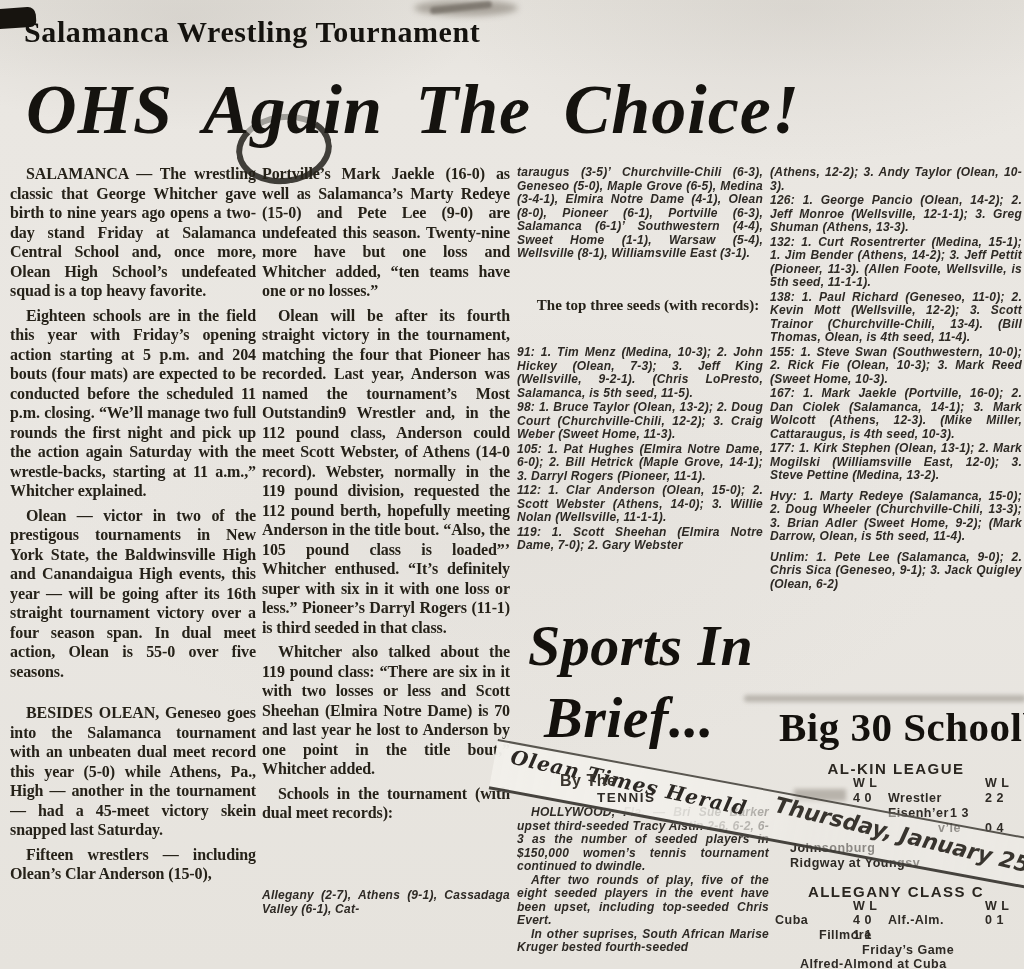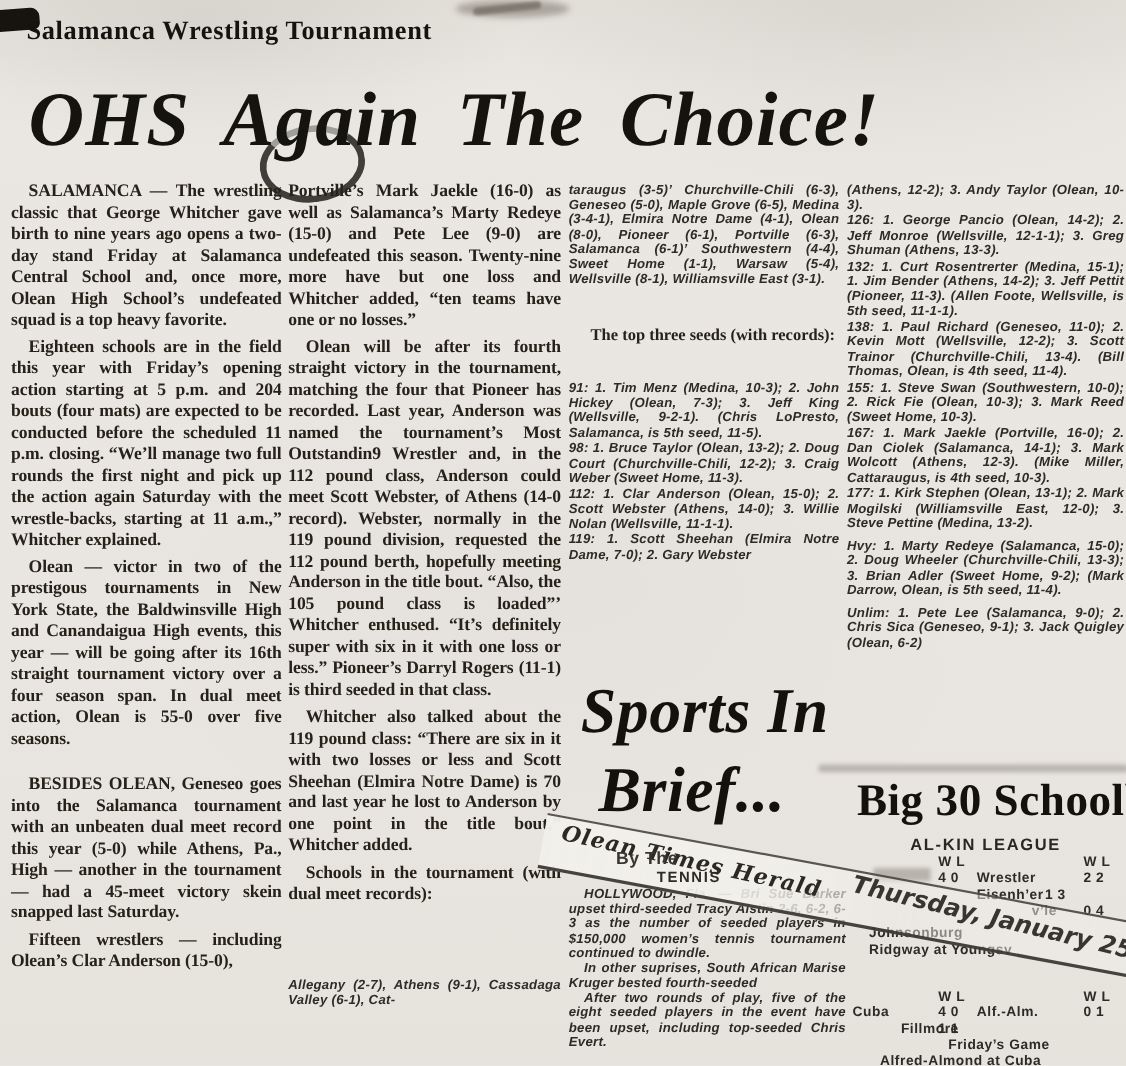--- a/index.html
+++ b/index.html
@@ -8,21 +8,21 @@
     background:
       radial-gradient(420px 160px at 18% 2%, rgba(160,154,146,0.20), rgba(160,154,146,0) 70%),
       radial-gradient(500px 220px at 78% 1%, rgba(170,164,156,0.18), rgba(170,164,156,0) 70%),
       radial-gradient(600px 300px at 50% 55%, rgba(190,185,177,0.10), rgba(190,185,177,0) 75%),
       linear-gradient(180deg, #e4e1db 0%, #eae7e2 8%, #e9e6e1 60%, #e6e3dd 100%);
     color:#221f1b;
     font-family:"Liberation Serif", serif;
   }
   .abs{position:absolute;}
   .kicker{
-    left:24px;top:15px;font-size:24px;font-weight:700;letter-spacing:0.6px;
+    left:24px;top:15px;font-size:30px;font-weight:700;letter-spacing:0.6px;
     color:#15130f; white-space:nowrap;text-align:center;
   }
   .headline{
     left:26px;top:70px;width:995px;font-size:70px;font-weight:700;font-style:italic;
     letter-spacing:1px;word-spacing:14px;color:#15130f;white-space:nowrap;
   }
   .bodycol{font-size:16px;line-height:19.5px;color:#262219;overflow:hidden;}
   .para{text-align:justify;text-indent:16px;margin:0 0 5px 0;font-weight:700;letter-spacing:-0.1px;}
   .col1{left:10px;top:164px;width:246px;height:802px;}
   .col2{left:262px;top:164px;width:248px;height:775px;}
@@ -126,20 +126,21 @@
       <div class="para">Whitcher also talked about the 119 pound class: “There are six in it with two losses or less and Scott Sheehan (Elmira Notre Dame) is 70 and last year he lost to Anderson by one point in the title bout,” Whitcher added.</div>
       <div class="para">Schools in the tournament (with dual meet records):</div>
     </div>
   <div class="abs agate col2-agate">Allegany (2-7), Athens (9-1), Cassadaga Valley (6-1), Cat-</div>
 
   <div class="abs agate col3-schools">taraugus (3-5)’ Churchville-Chili (6-3), Geneseo (5-0), Maple Grove (6-5), Medina (3-4-1), Elmira Notre Dame (4-1), Olean (8-0), Pioneer (6-1), Portville (6-3), Salamanca (6-1)’ Southwestern (4-4), Sweet Home (1-1), Warsaw (5-4), Wellsville (8-1), Williamsville East (3-1).</div>
   <div class="abs col3-intro">The top three seeds (with records):</div>
   <div class="abs agate col3-seeds">
       <div class="agate-block">91: 1. Tim Menz (Medina, 10-3); 2. John Hickey (Olean, 7-3); 3. Jeff King (Wellsville, 9-2-1). (Chris LoPresto, Salamanca, is 5th seed, 11-5).</div>
       <div class="agate-block">98: 1. Bruce Taylor (Olean, 13-2); 2. Doug Court (Churchville-Chili, 12-2); 3. Craig Weber (Sweet Home, 11-3).</div>
+      <div class="agate-block">105: 1. Pat Hughes (Elmira Notre Dame, 6-0); 2. Bill Hetrick (Maple Grove, 14-1); 3. Darryl Rogers (Pioneer, 11-1).</div>
       <div class="agate-block">112: 1. Clar Anderson (Olean, 15-0); 2. Scott Webster (Athens, 14-0); 3. Willie Nolan (Wellsville, 11-1-1).</div>
       <div class="agate-block">119: 1. Scott Sheehan (Elmira Notre Dame, 7-0); 2. Gary Webster</div>
     </div>
 
   <div class="abs agate col4-seeds">
       <div class="agate-block">(Athens, 12-2); 3. Andy Taylor (Olean, 10-3).</div>
       <div class="agate-block">126: 1. George Pancio (Olean, 14-2); 2. Jeff Monroe (Wellsville, 12-1-1); 3. Greg Shuman (Athens, 13-3).</div>
       <div class="agate-block">132: 1. Curt Rosentrerter (Medina, 15-1); 1. Jim Bender (Athens, 14-2); 3. Jeff Pettit (Pioneer, 11-3). (Allen Foote, Wellsville, is 5th seed, 11-1-1).</div>
       <div class="agate-block">138: 1. Paul Richard (Geneseo, 11-0); 2. Kevin Mott (Wellsville, 12-2); 3. Scott Trainor (Churchville-Chili, 13-4). (Bill Thomas, Olean, is 4th seed, 11-4).</div>
       <div class="agate-block">155: 1. Steve Swan (Southwestern, 10-0); 2. Rick Fie (Olean, 10-3); 3. Mark Reed (Sweet Home, 10-3).</div>
@@ -148,22 +149,22 @@
       <div class="agate-block">Hvy: 1. Marty Redeye (Salamanca, 15-0); 2. Doug Wheeler (Churchville-Chili, 13-3); 3. Brian Adler (Sweet Home, 9-2); (Mark Darrow, Olean, is 5th seed, 11-4).</div>
       <div class="agate-block">Unlim: 1. Pete Lee (Salamanca, 9-0); 2. Chris Sica (Geneseo, 9-1); 3. Jack Quigley (Olean, 6-2)</div>
     </div>
 
   <div class="abs sib-line sib1">Sports In</div>
   <div class="abs sib-line sib2">Brief...</div>
   <div class="abs byline">By The</div>
   <div class="abs tennis-head">TENNIS</div>
   <div class="abs agate tennis-body">
       <div class="t-para">HOLLYWOOD, Fla. — Bri Sue Barker upset third-seeded Tracy Aistin 2-6, 6-2, 6-3 as the number of seeded players in $150,000 women’s tennis tournament continued to dwindle.</div>
+      <div class="t-para">After two rounds of play, five of the eight seeded players in the event have been upset, including top-seeded Chris Evert.</div>
       <div class="t-para">In other suprises, South African Marise Kruger bested fourth-seeded</div>
-      <div class="t-para">After two rounds of play, five of the eight seeded players in the event have been upset, including top-seeded Chris Evert.</div>
     </div>
 
   <div class="abs big30">Big 30 Schoolboy</div>
 
   <div class="abs stand-title" style="left:770px;top:760px;">AL-KIN LEAGUE</div>
   <div class="abs stand-hdr" style="left:853px;top:776px;">W L</div>
   <div class="abs stand-hdr" style="left:985px;top:776px;">W L</div>
 
   <div class="abs name-smudge"></div>
   <div class="abs stand-cell" style="left:853px;top:791px;">4 0</div>
@@ -171,20 +172,21 @@
   <div class="abs stand-cell" style="left:888px;top:791px;">Wrestler</div>
   <div class="abs stand-cell" style="left:985px;top:791px;">2 2</div>
   <div class="abs stand-cell" style="left:888px;top:806px;">Eisenh’er</div>
   <div class="abs stand-cell" style="left:950px;top:806px;">1 3</div>
   <div class="abs stand-cell" style="left:938px;top:821px;">v’le</div>
   <div class="abs stand-cell" style="left:985px;top:821px;">0 4</div>
 
   <div class="abs stand-cell johnson" style="left:790px;top:841px;">Johnsonburg</div>
   <div class="abs stand-cell johnson" style="left:790px;top:856px;">Ridgway at Youngsv</div>
 
+  <div class="abs stand-title" style="left:770px;top:883px;">ALLEGANY CLASS C</div>
   <div class="abs stand-hdr" style="left:853px;top:899px;">W L</div>
   <div class="abs stand-hdr" style="left:985px;top:899px;">W L</div>
 
   <div class="abs stand-cell" style="left:775px;top:913px;">Cuba</div>
   <div class="abs stand-cell" style="left:853px;top:913px;">4 0</div>
   <div class="abs stand-cell" style="left:888px;top:913px;">Alf.-Alm.</div>
   <div class="abs stand-cell" style="left:985px;top:913px;">0 1</div>
   <div class="abs stand-cell" style="left:775px;top:928px;padding-left:44px;">Fillmore</div>
   <div class="abs stand-cell" style="left:853px;top:928px;text-align:center;">1 1</div>
 

